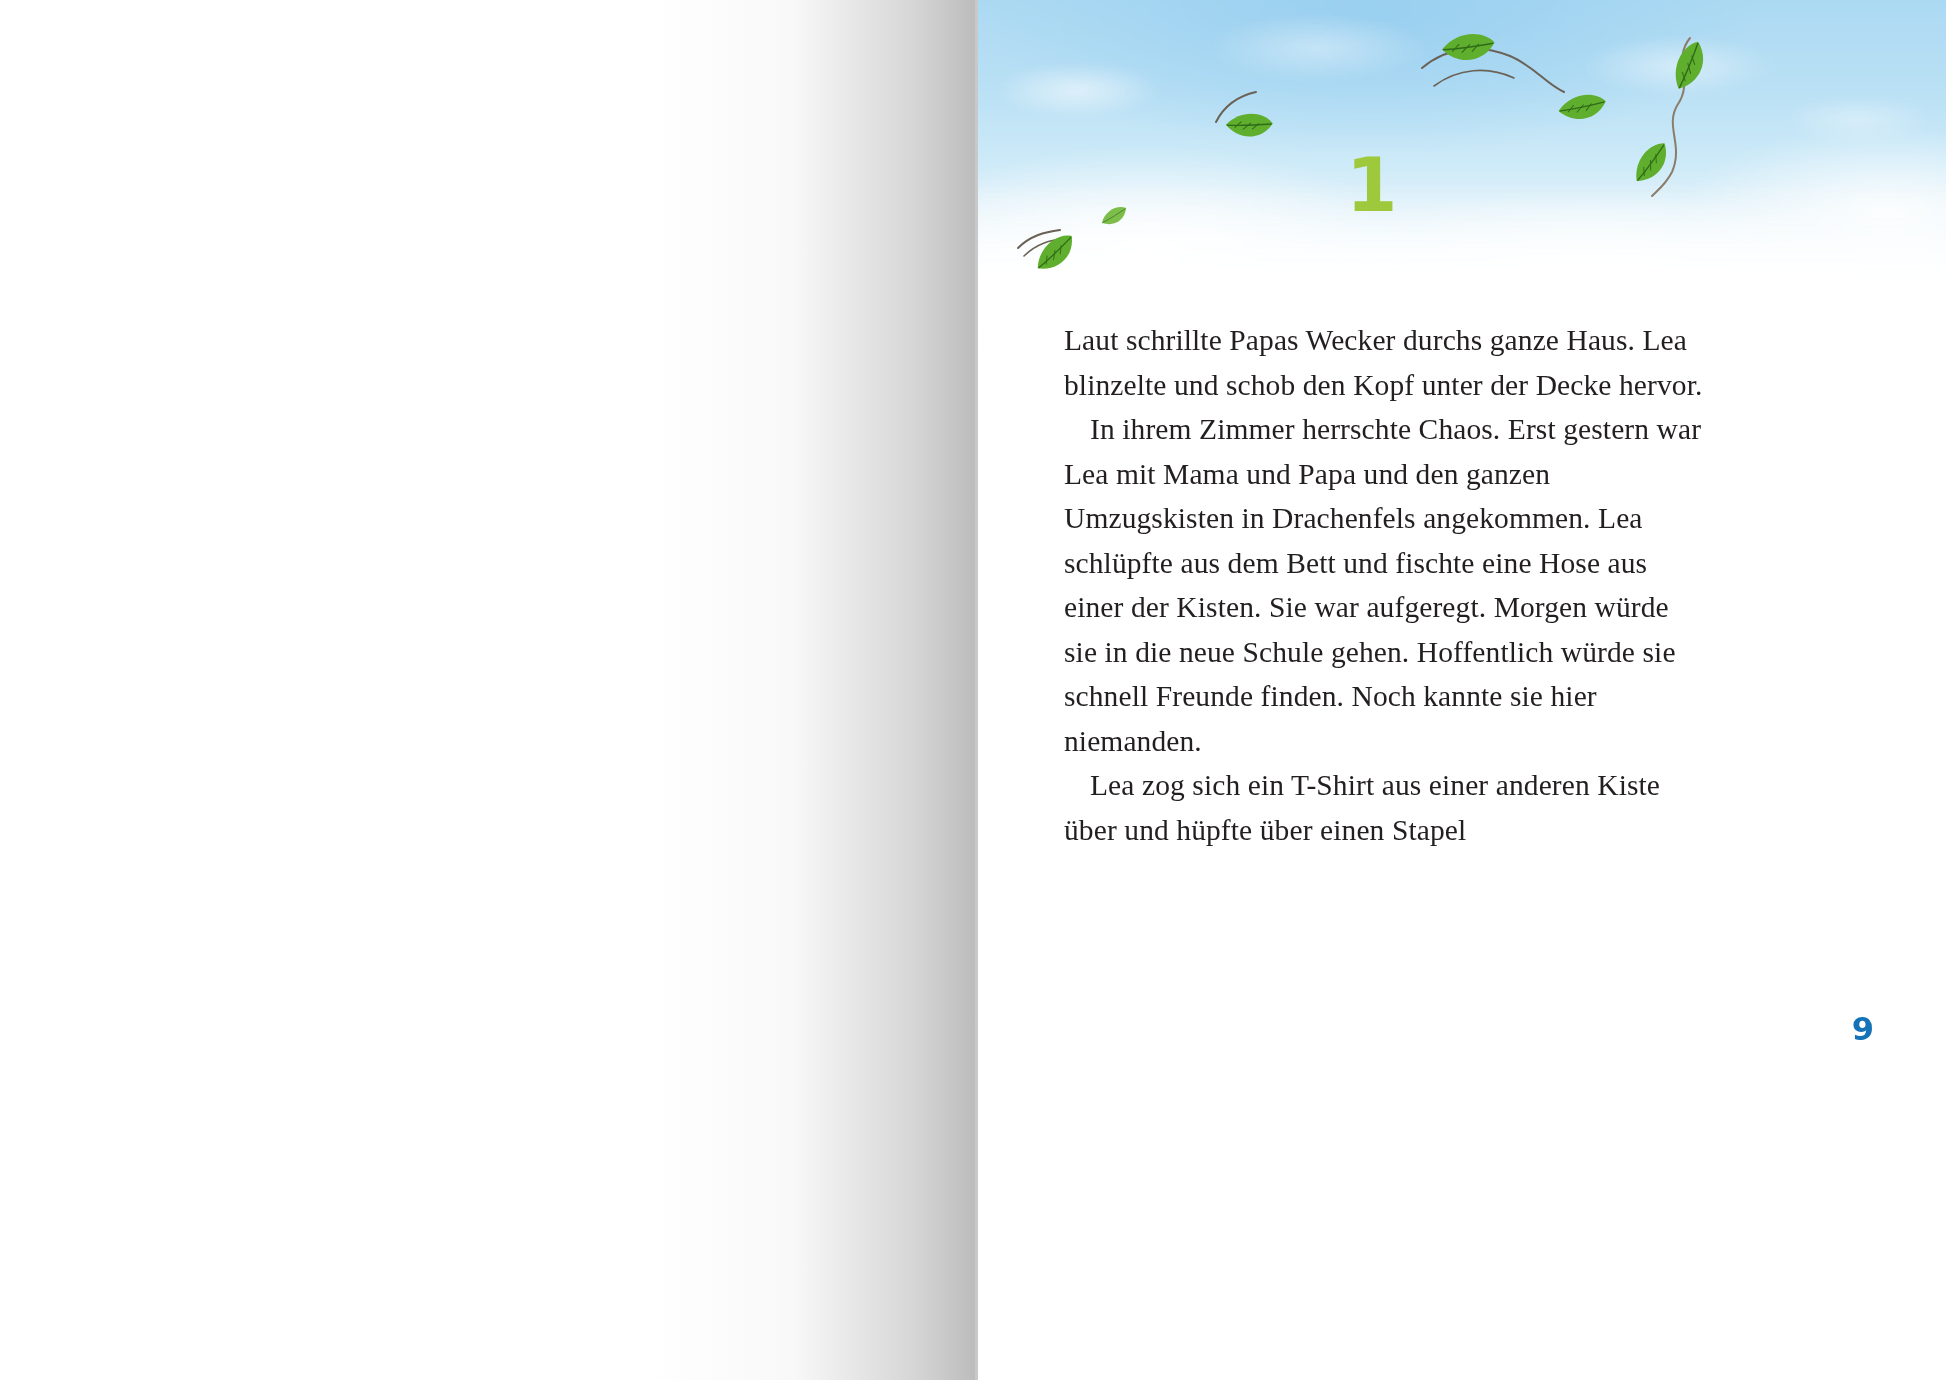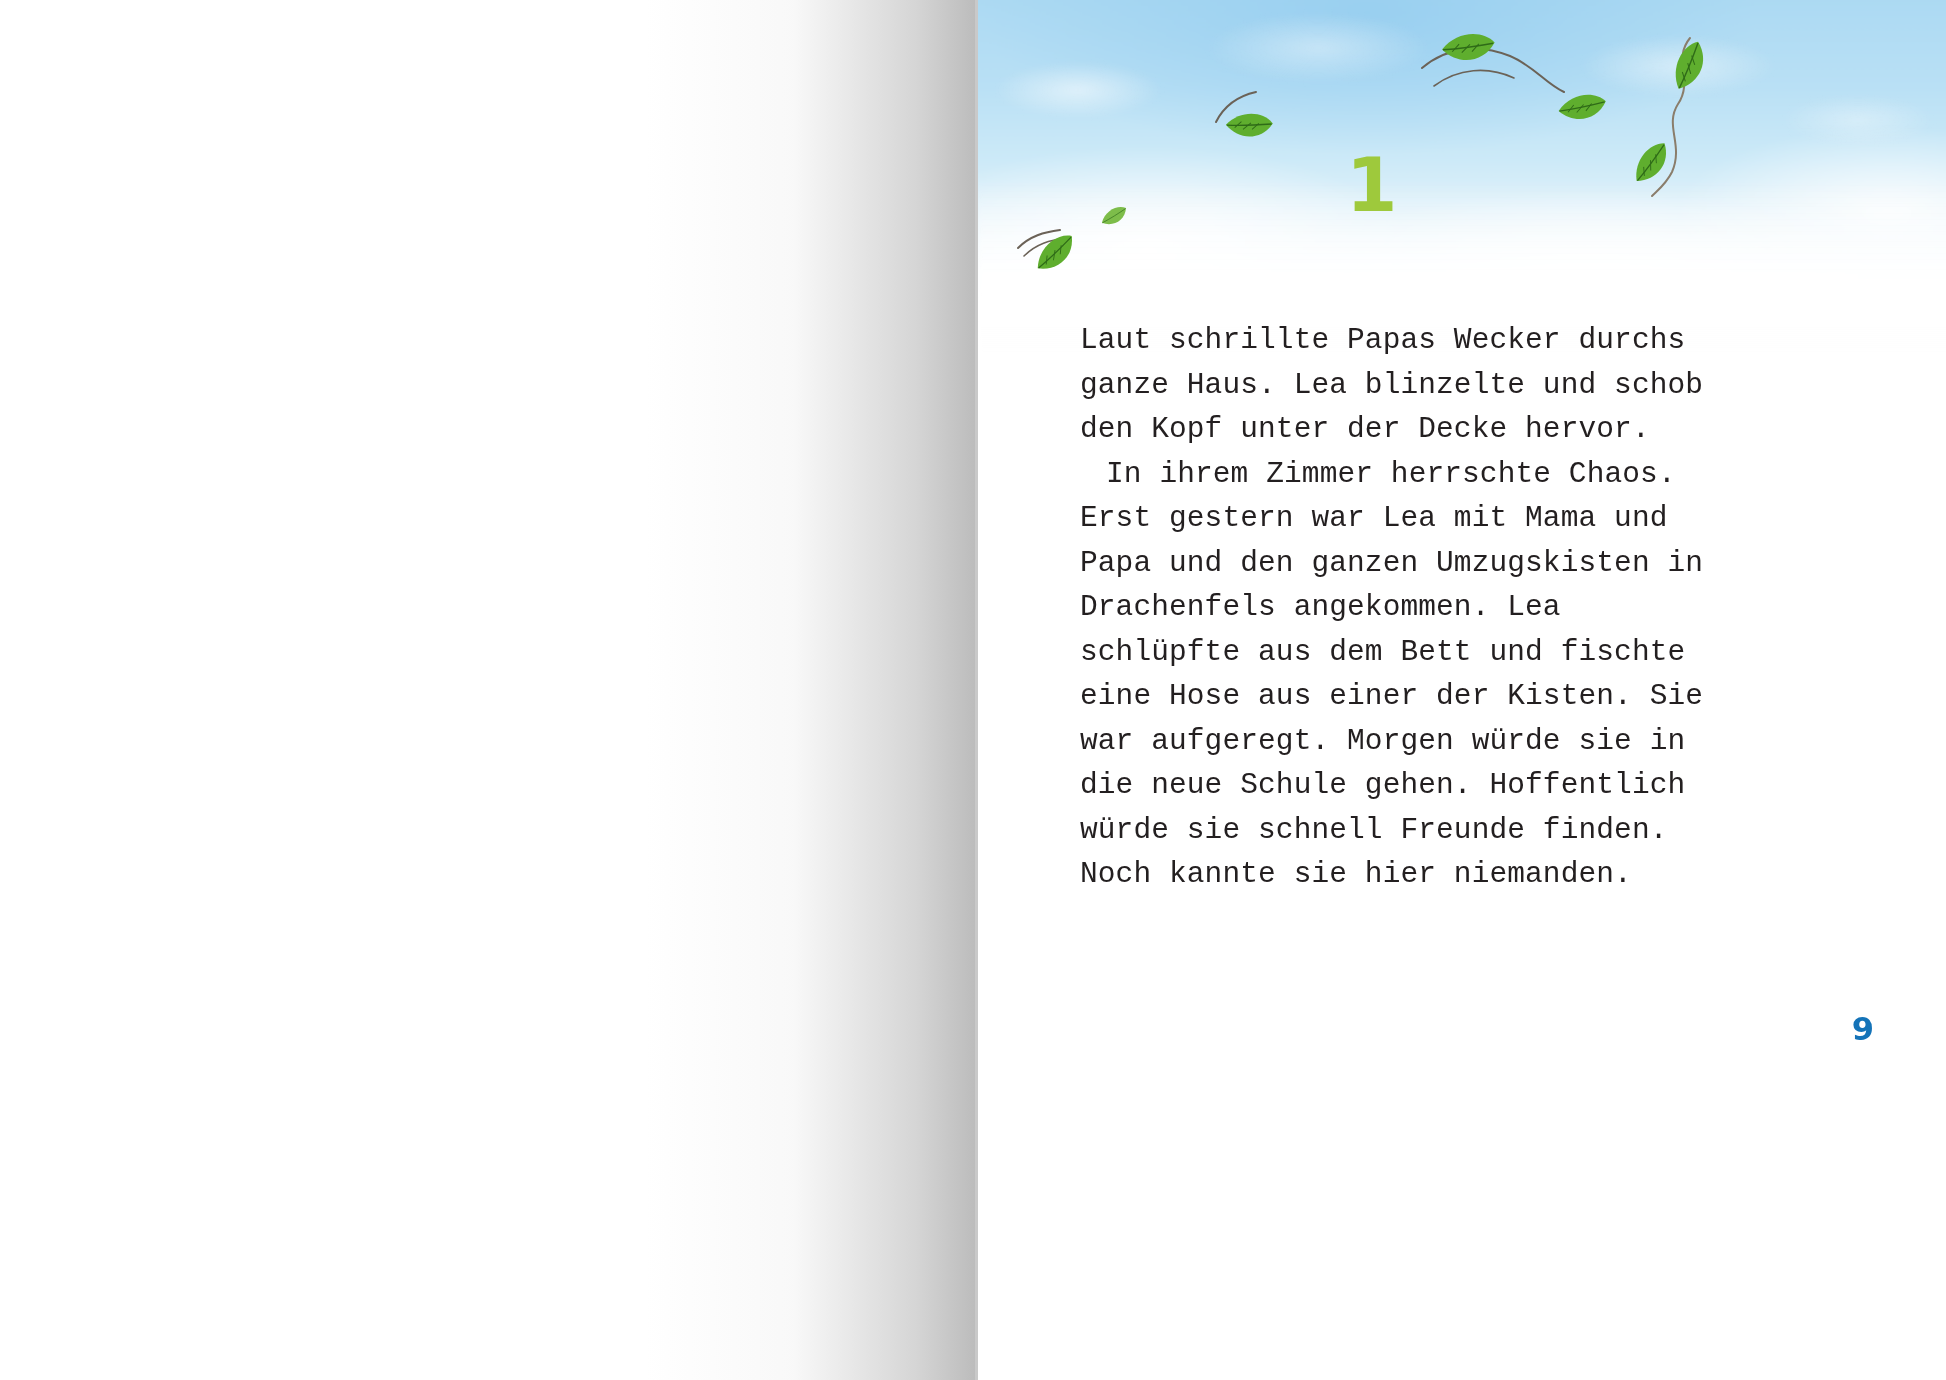--- a/index.html
+++ b/index.html
@@ -137,26 +137,25 @@
 
   .swirl { position: absolute; }
   .swirl svg { display: block; }
 
   
   .body-text {
     position: absolute;
     left: 86px;
     top: 318px;
     width: 640px;
-    font-family: Liberation Mono, monospace;
+    font-family: Liberation Serif, serif;
     font-size: 29.5px;
     line-height: 44.5px;
     color: #231f20;
     letter-spacing: 0.1px;
-    margin-left: 16px;
   }
   .body-text p {
     margin: 0;
     text-indent: 0;
   }
   .body-text p.indented {
     text-indent: 26px;
   }
 
   
@@ -267,17 +266,18 @@
           <path d="M12 27 L 16 18 M21 25 L 26 15 M30 21 L 34 12" stroke="#2f6b18" stroke-width="1" fill="none"></path>
         </svg>
       </div>
 
       <div class="chapter-number">1</div>
     </div>
 
     <div class="body-text">
       <p>Laut schrillte Papas Wecker durchs ganze Haus. Lea blinzelte und schob den Kopf unter der Decke hervor.</p>
       <p class="indented">In ihrem Zimmer herrschte Chaos. Erst gestern war Lea mit Mama und Papa und den ganzen Umzugskisten in Drachenfels angekommen. Lea schlüpfte aus dem Bett und fischte eine Hose aus einer der Kisten. Sie war aufgeregt. Morgen würde sie in die neue Schule gehen. Hoffentlich würde sie schnell Freunde finden. Noch kannte sie hier niemanden.</p>
+      <p class="indented">Lea zog sich ein T-Shirt aus einer anderen Kiste über und hüpfte über einen Stapel</p>
     </div>
 
     <div class="page-number">9</div>
   </div>
 </div>
 
 </body></html>

